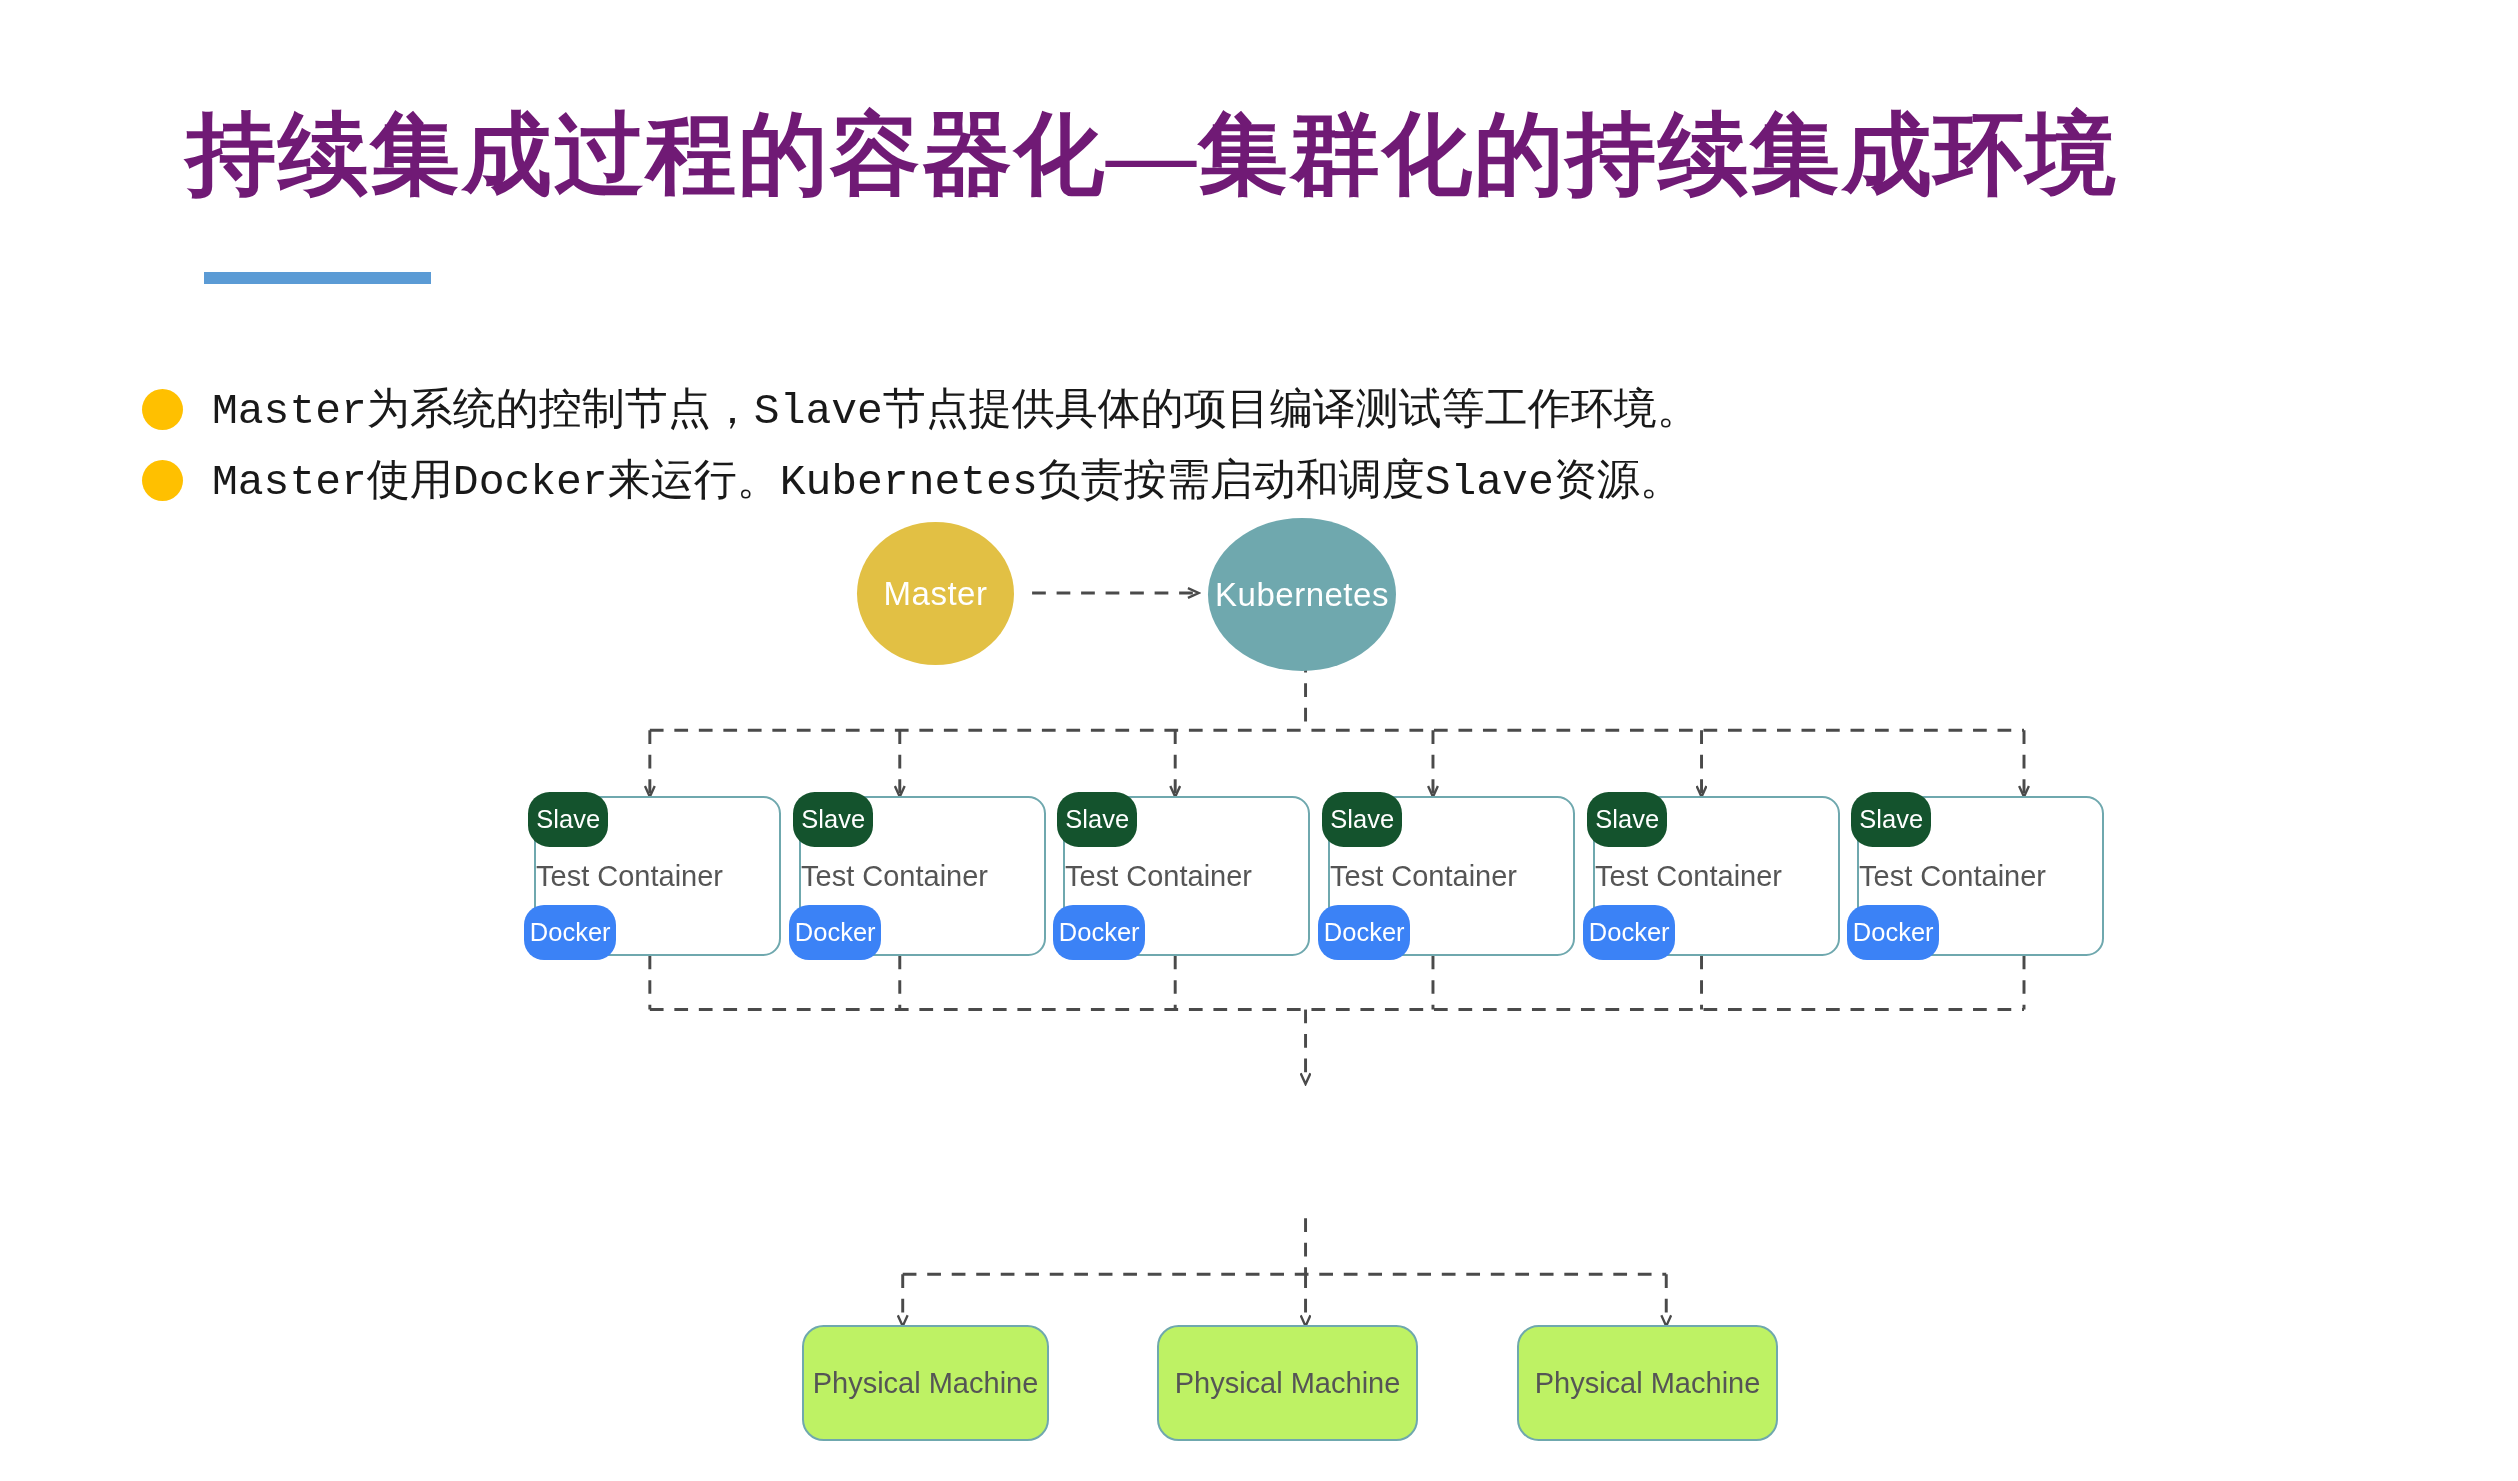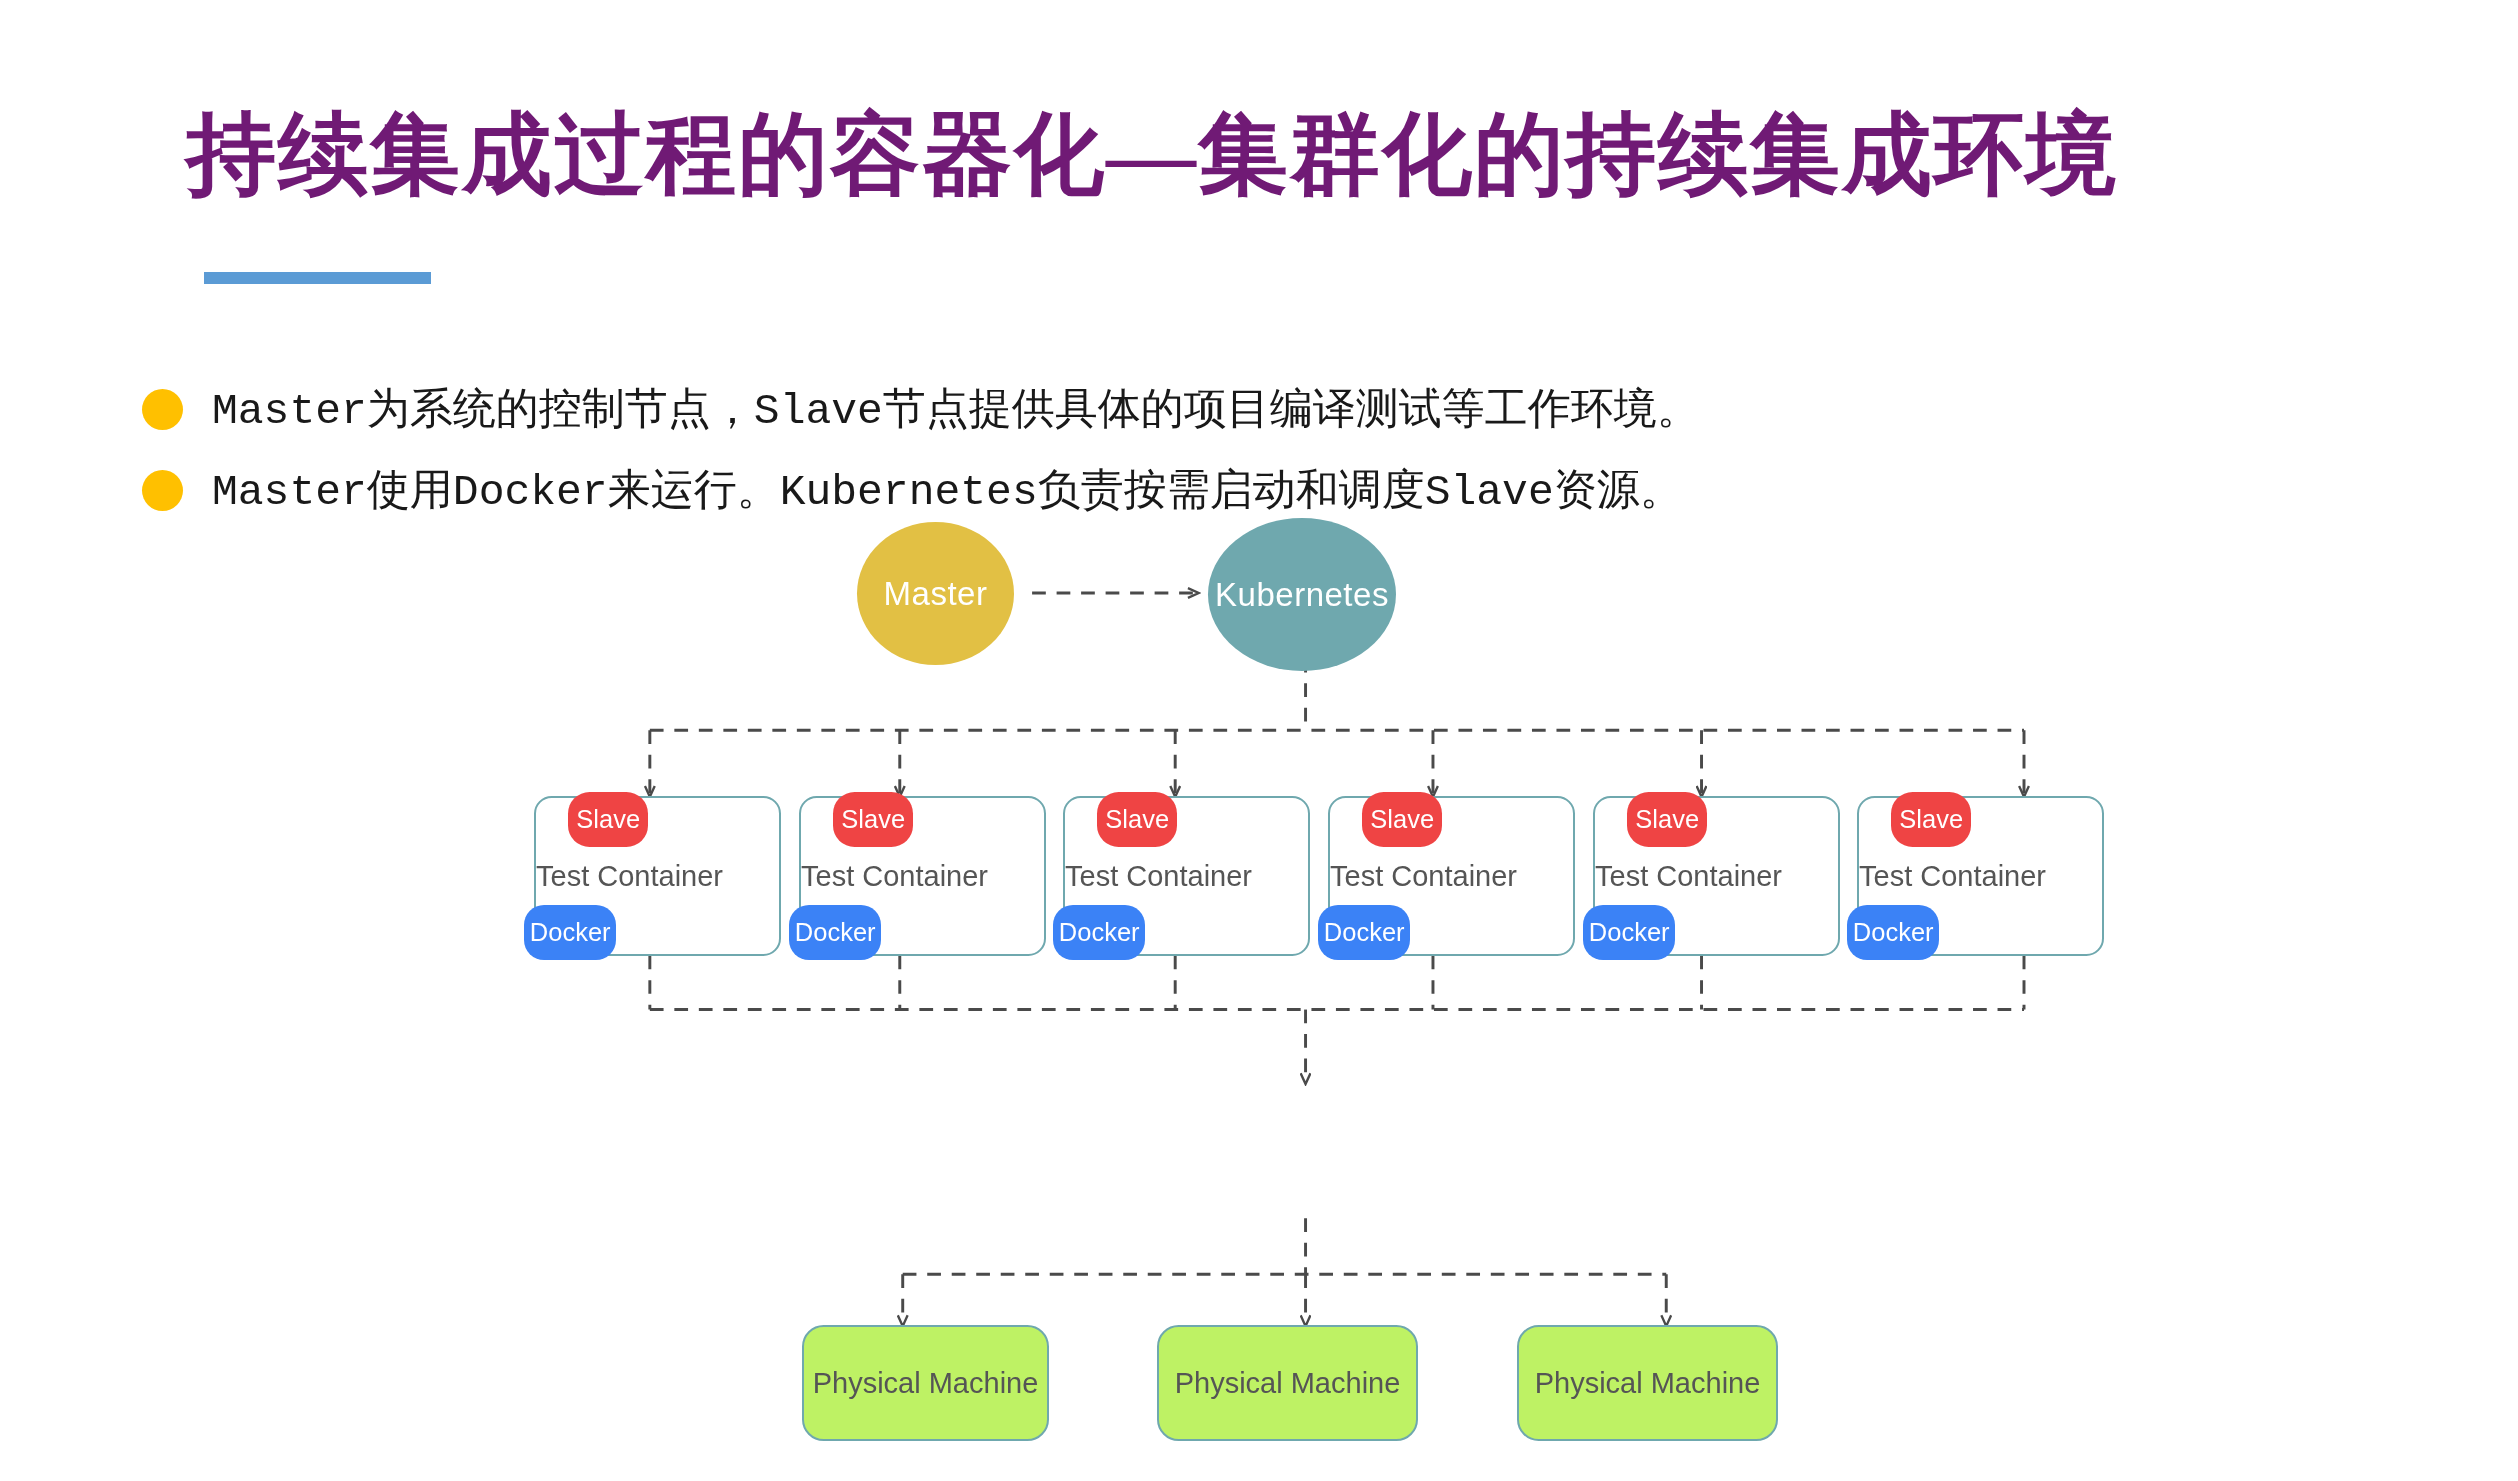--- a/index.html
+++ b/index.html
@@ -99,21 +99,21 @@
   .badge {
     position: absolute;
     display: flex;
     align-items: center;
     justify-content: center;
     border-radius: 21.6px;
     color: #ffffff;
     font-size: 25.5px;
     box-sizing: border-box;
   }
-  .badge-slave  { background: #ef4444; margin-left: 40px; }
+  .badge-slave  { background: #14532d; }
   .badge-docker { background: #3b82f6; border-radius: 20px; }
 
   .pm-box {
     position: absolute;
     border: 2.5px solid #6FA8AE;
     border-radius: 21.6px;
     background: #bef264;
     box-sizing: border-box;
     display: flex;
     align-items: center;
@@ -136,21 +136,21 @@
 
 <div id="slide">
 
   <div id="title">持续集成过程的容器化—集群化的持续集成环境</div>
   <div id="title-underline"></div>
 
   <div class="bullet-row" style="top: 380px;">
     <div class="bullet-dot"></div>
     <div class="bullet-text">Master为系统的控制节点，Slave节点提供具体的项目编译测试等工作环境。</div>
   </div>
-  <div class="bullet-row" style="top: 461px; text-align: right;">
+  <div class="bullet-row" style="top: 451px; text-align: right;">
     <div class="bullet-dot"></div>
     <div class="bullet-text">Master使用Docker来运行。Kubernetes负责按需启动和调度Slave资源。</div>
   </div>
 
   <svg id="connectors" viewBox="0 0 2569 1511" xmlns="http://www.w3.org/2000/svg">
     <defs>
       <marker id="arrowhead" markerWidth="14" markerHeight="12" refX="11" refY="6" orient="auto" markerUnits="userSpaceOnUse">
         <path d="M1,1 L12,6 L1,11" fill="none" stroke="#4A4A4A" stroke-width="2.4"></path>
       </marker>
     </defs>

